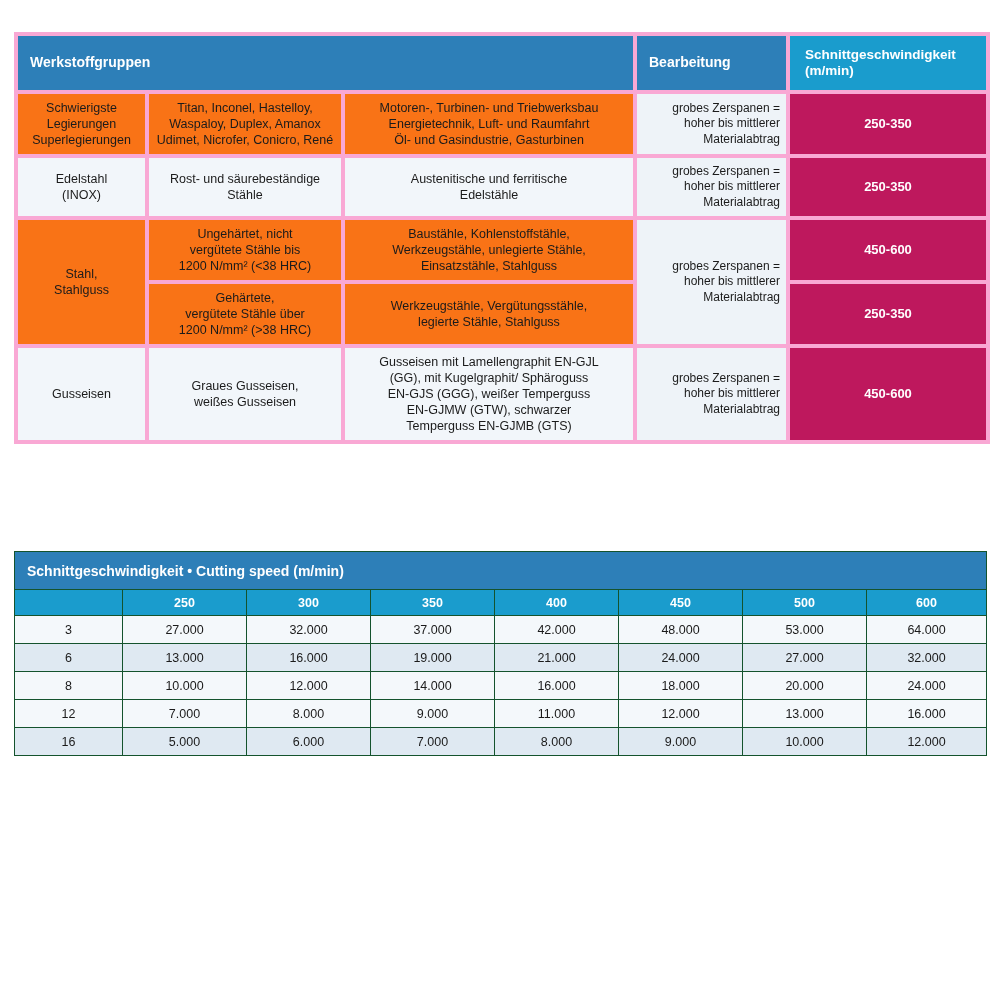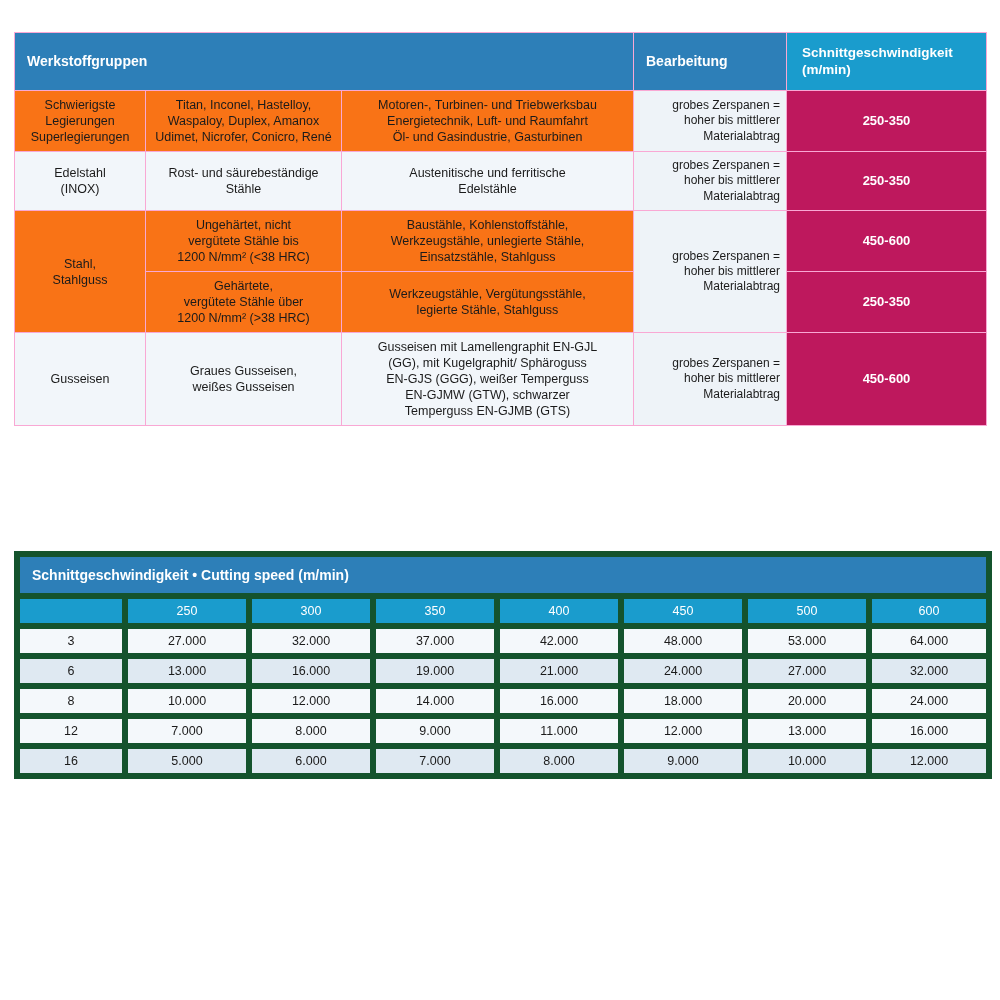--- a/index.html
+++ b/index.html
@@ -24,21 +24,21 @@
     left: 14px;
     top: 32px;
     width: 972px;
   }
   table.t1 {
     border-collapse: collapse;
     width: 972px;
     table-layout: fixed;
   }
   table.t1 td, table.t1 th {
-    border: 1px solid #f9a8d4;
+    border: 4px solid #f9a8d4;
     vertical-align: middle;
     text-align: center;
     padding: 6px 6px;
     font-size: 12.5px;
     line-height: 1.28;
     color: #1b1b1b;
   }
   .t1 .hdr {
     background: #2d7fb8;
     color: #ffffff;
@@ -69,41 +69,41 @@
     left: 14px;
     top: 551px;
     width: 972px;
   }
   table.t2 {
     border-collapse: collapse;
     width: 972px;
     table-layout: fixed;
   }
   table.t2 td {
-    border: 6px solid #14532d;
+    border: 1px solid #14532d;
     text-align: center;
     font-size: 12.5px;
     color: #1b1b1b;
     padding: 5px 4px;
     height: 28px;
     margin-top: 20px;
   }
   .t2 .title {
     background: #2d7fb8;
     color: #ffffff;
     font-weight: bold;
     font-size: 14px;
     text-align: left;
     padding: 10px 12px;
     height: 38px;
   }
   .t2 .spdhdr {
     background: #1a9ccd;
     color: #ffffff;
-    font-weight: normal;
+    font-weight: bold;
     font-size: 12.5px;
     height: 26px;
   }
   .t2 .subhdr {
     background: #cfdded;
     font-size: 12.5px;
     height: 26px;
   }
   .t2 .subhdr-left {
     background: #cfdded;

